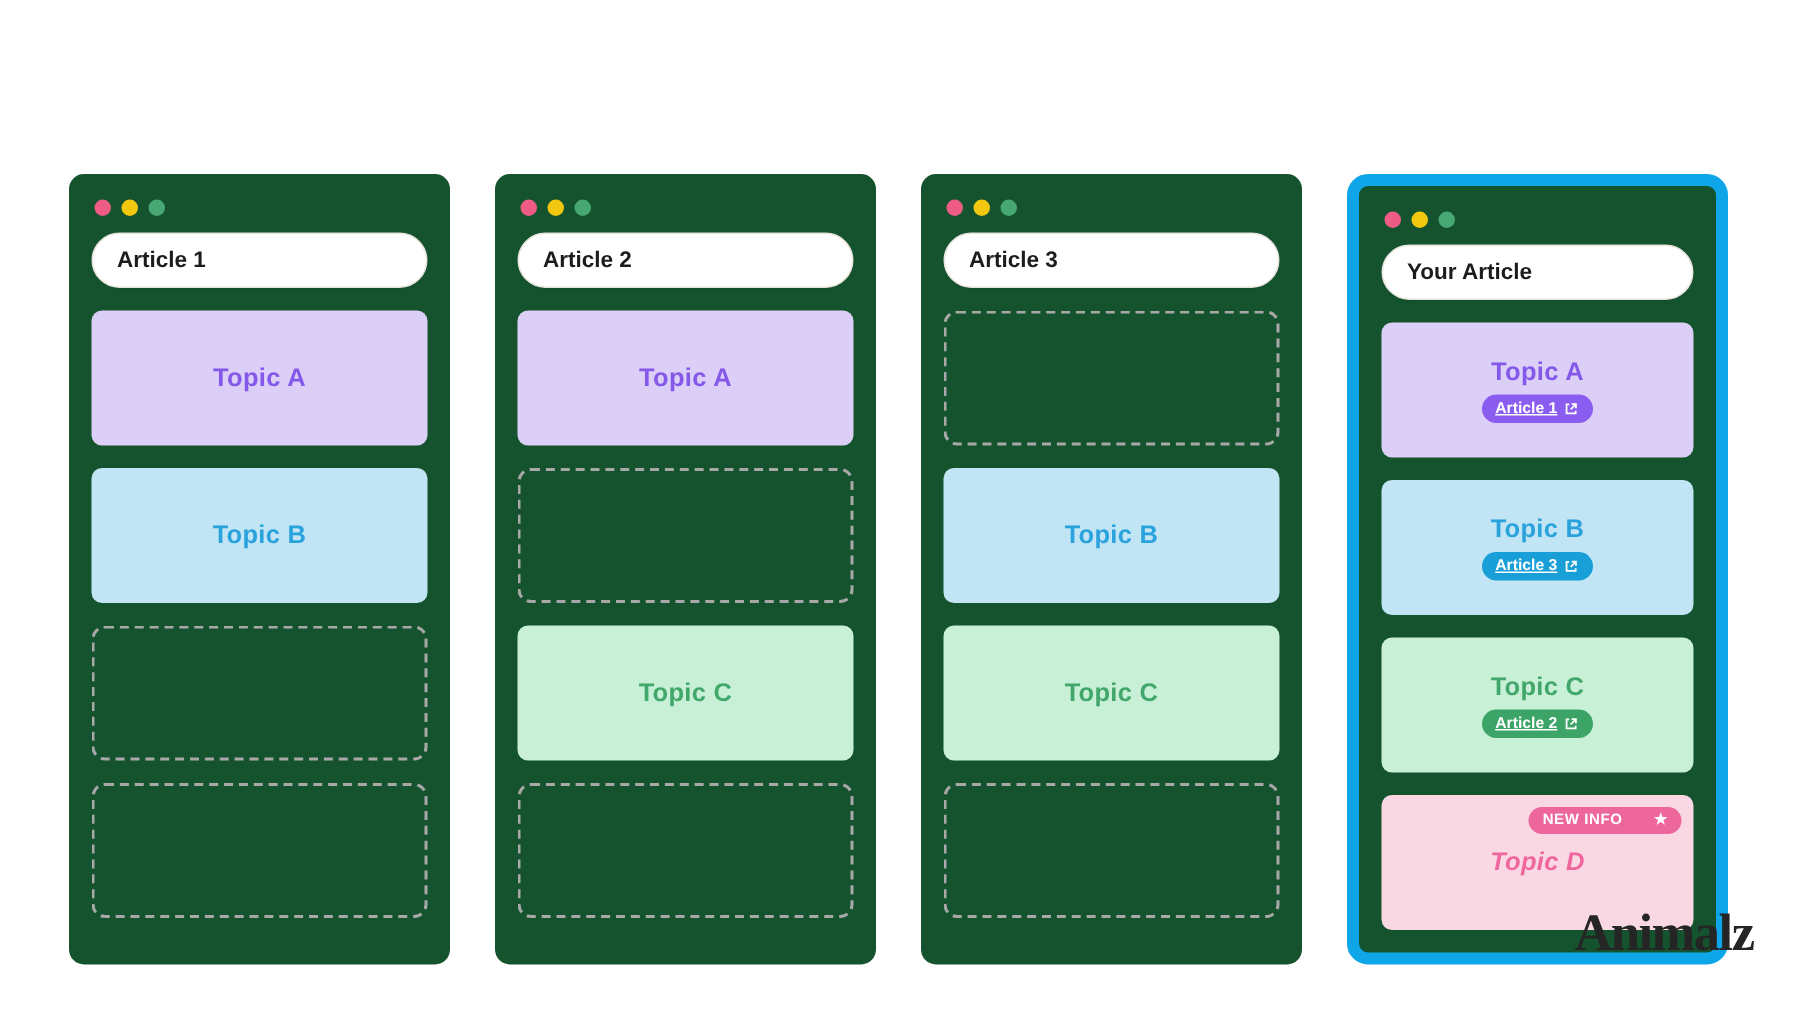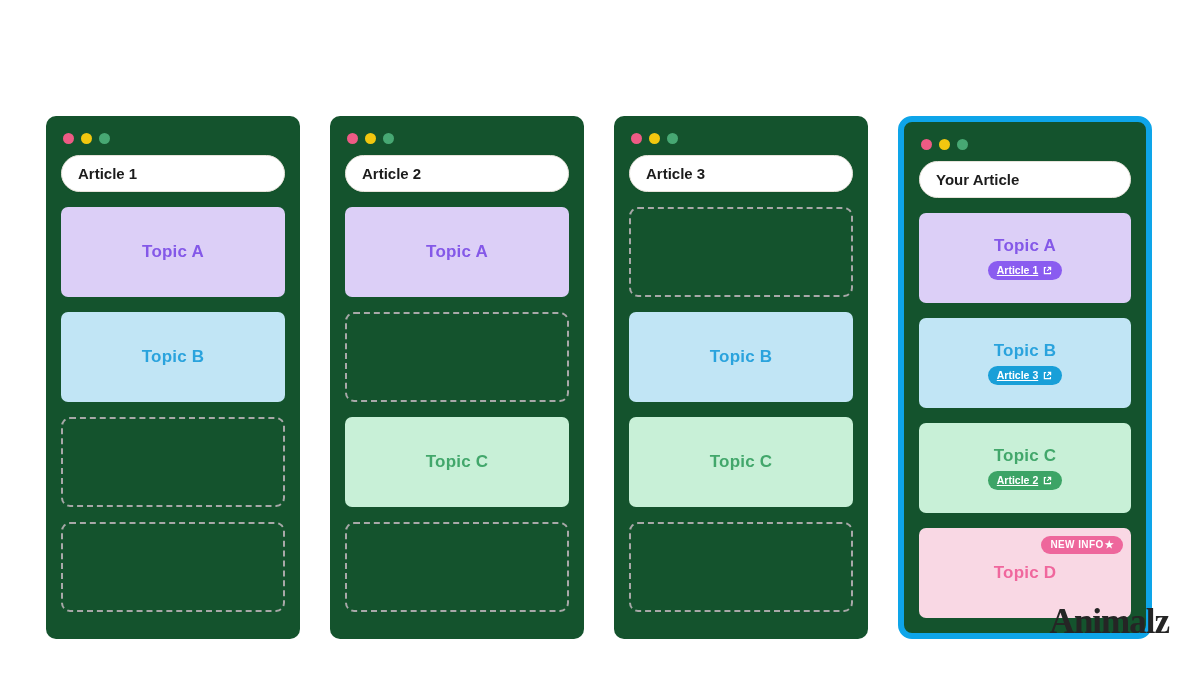--- a/index.html
+++ b/index.html
@@ -16,21 +16,21 @@
   }
   .card {
     width:254px;
     background:#14532d;
     border-radius:10px;
     padding:14px 15px 15px 15px;
     box-sizing:border-box;
     margin-top:46px;
   }
   .card.highlighted {
-    border:6px solid #0ea5e9;
+    border:8px solid #0ea5e9;
     border-radius:14px;
   }
   .dots { display:flex; gap:7px; margin:3px 0 11px 2px; }
   .dot { width:11px; height:11px; border-radius:50%; }
   .dot.red    { background:#ee5b85; }
   .dot.yellow { background:#f2c70f; }
   .dot.green  { background:#47a873; }
 
   .title-input {
     display:block; width:100%; height:37px;
@@ -62,21 +62,21 @@
     box-sizing:border-box;
   }
   .slot.purple { background:#dccff7; }
   .slot.blue   { background:#c1e5f5; }
   .slot.green  { background:#c8f0d7; }
   .slot.pink   { background:#f9d8e4; }
   .slot-label { font-weight:700; font-size:17px; letter-spacing:0.2px; }
   .slot.purple .slot-label { color:#8458e8; }
   .slot.blue   .slot-label { color:#2aa3dd; }
   .slot.green  .slot-label { color:#42a76b; }
-  .slot.pink   .slot-label { color:#f0679d; }
+  .slot.pink   .slot-label { color:#f0679d;font-style:italic; }
 
   .badge {
     display:inline-flex; align-items:center; gap:4px;
     padding:3px 9px 4px 9px;
     border-radius:10px;
     color:#ffffff;
     font-size:10.5px; font-weight:700;
     cursor:pointer;
     line-height:1.2;
   }
@@ -84,21 +84,21 @@
   .badge.purple-badge { background:#8a5cf0; }
   .badge.blue-badge   { background:#189fd8; }
   .badge.green-badge  { background:#3ca466; }
   .ext-icon { display:block; }
 
   .corner-badge {
     position:absolute; top:8px; right:8px;
     background:#ee679c; color:#ffffff;
     font-size:10px; font-weight:700; letter-spacing:0.4px;
     padding:4px 9px; border-radius:11px;
-    display:inline-flex; align-items:center; gap:1px;
+    display:inline-flex; align-items:center; gap:21px;
     line-height:1;
   }
   .star { font-size:10px; line-height:1; }
 
   .logo {
     position:absolute; right:31px; top:602px;
     font-family:"Liberation Serif", serif;
     font-weight:600;
     font-size:35px;
     color:#252525;

